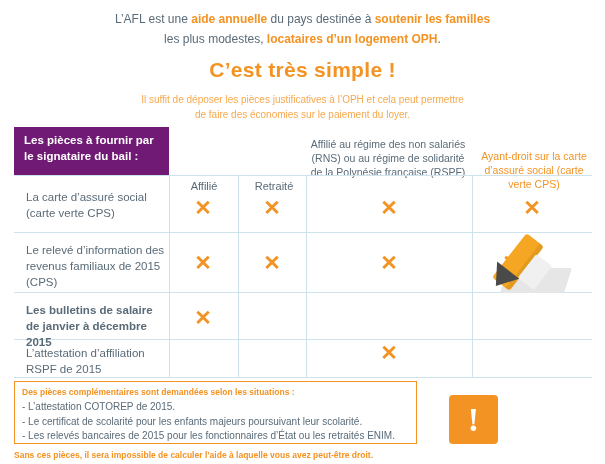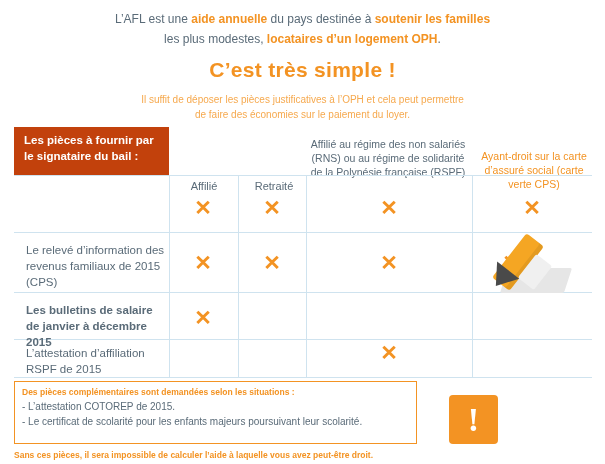--- a/index.html
+++ b/index.html
@@ -30,21 +30,21 @@
     position:absolute;left:0;top:93px;width:605px;text-align:center;
     color:#f6a94e;font-size:10px;line-height:1.45;
   }
 
   
   .table{
     position:absolute;left:14px;top:127px;width:578px;height:250px;
   }
   .hdrbox{
     position:absolute;left:0;top:0;width:155px;height:48px;
-    background:#c2410c;color:#ffffff;font-size:11.5px;font-weight:bold;
+    background:#701a75;color:#ffffff;font-size:11.5px;font-weight:bold;
     line-height:1.35;padding:6px 8px 0 10px;box-sizing:border-box;
   }
   .colhdr{
     position:absolute;text-align:center;color:#5a6b78;font-size:11px;
     line-height:1.35;
   }
   .colhdr.small{font-size:10.5px;}
   .colhdr.orange{color:#f39323;}
 
   .vline{position:absolute;width:1px;background:#cfe3ef;}
@@ -137,20 +137,21 @@
     <div class="vline" style="left:224px;top:48px;height:202px;"></div>
     <div class="vline" style="left:292px;top:48px;height:202px;"></div>
     <div class="vline" style="left:458px;top:48px;height:202px;"></div>
 
     <div class="hline" style="left:0px;top:48px;width:578px;"></div>
     <div class="hline" style="left:0px;top:105px;width:578px;"></div>
     <div class="hline" style="left:0px;top:165px;width:578px;"></div>
     <div class="hline" style="left:0px;top:212px;width:578px;"></div>
     <div class="hline" style="left:0px;top:250px;width:578px;"></div>
 
+    <div class="rowlabel" style="top:62px;width:140px;">La carte d’assuré social (carte verte CPS)</div>
     <div class="mark" style="left:174px;top:70px;">✕</div>
     <div class="mark" style="left:243px;top:70px;">✕</div>
     <div class="mark" style="left:360px;top:70px;">✕</div>
     <div class="mark" style="left:503px;top:70px;">✕</div>
 
     <div class="rowlabel" style="top:115px;width:140px;">Le relevé d’information des revenus familiaux de 2015 (CPS)</div>
     <div class="mark" style="left:174px;top:125px;">✕</div>
     <div class="mark" style="left:243px;top:125px;">✕</div>
     <div class="mark" style="left:360px;top:125px;">✕</div>
     <div class="mark" style="left:482px;top:125px;">✕</div>
@@ -166,19 +167,20 @@
     <div class="pen-shadow"></div>
     <div class="pen-body"></div>
     <div class="pen-body2"></div>
     <div class="pen-tip"></div>
   </div>
 
   <div class="footer">
     <div class="ft-title">Des pièces complémentaires sont demandées selon les situations :</div>
     <div class="ft-line">- L’attestation COTOREP de 2015.</div>
     <div class="ft-line">- Le certificat de scolarité pour les enfants majeurs poursuivant leur scolarité.</div>
+    <div class="ft-line">- Les relevés bancaires de 2015 pour les fonctionnaires d’État ou les retraités ENIM.</div>
   </div>
 
   <div class="badge">!</div>
 
   <div class="footnote">Sans ces pièces, il sera impossible de calculer l’aide à laquelle vous avez peut-être droit.</div>
 
 </div>
 
 </body></html>

